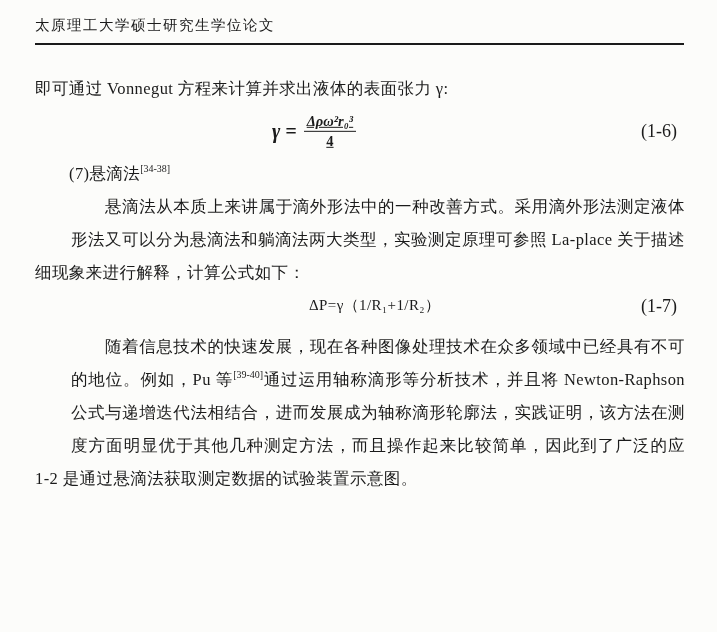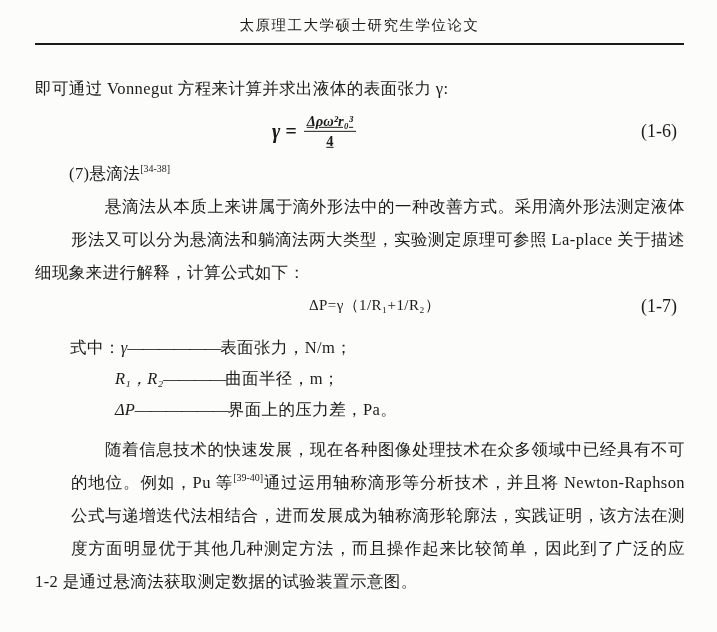--- a/index.html
+++ b/index.html
@@ -10,21 +10,21 @@
     background: #fcfcfa;
     color: #1b1b1b;
     font-family: "Liberation Serif", "DejaVu Serif", serif;
     overflow: hidden;
   }
   .header {
     position: absolute;
     top: 16px;
     left: 35px;
     right: 33px;
-    text-align: center;
+    text-align: left;
     border-bottom: 2.5px solid #1a1a1a;
     padding-bottom: 8px;
   }
   .header-title {
     font-size: 14.5px;
     letter-spacing: 1.5px;
     font-weight: 500;
   }
   .body {
     position: absolute;
@@ -139,25 +139,20 @@
       <p class="line indent just">悬滴法从本质上来讲属于滴外形法中的一种改善方式。采用滴外形法测定液体表面</p>
       <p class="line just">形法又可以分为悬滴法和躺滴法两大类型，实验测定原理可参照 La-place 关于描述的毛</p>
       <p class="line">细现象来进行解释，计算公式如下：</p>
     </div>
 
     <div class="eq-row eq2">
       <span class="eq2-body it">ΔP=γ（1/R₁+1/R₂）</span>
       <span class="eq-num">(1-7)</span>
     </div>
 
-    <div class="defs">
-      <p class="line def-line def-lead-pad"><span>式中：</span><span class="sym">γ</span><span class="dashes">——————</span><span>表面张力，N/m；</span></p>
-      <p class="line def-line def-indent"><span class="sym">R₁，R₂</span><span class="dashes">————</span><span>曲面半径，m；</span></p>
-      <p class="line def-line def-indent"><span class="sym">ΔP</span><span class="dashes">——————</span><span>界面上的压力差，Pa。</span></p>
-    </div>
 
     <div class="para2">
       <p class="line indent just">随着信息技术的快速发展，现在各种图像处理技术在众多领域中已经具有不可或缺</p>
       <p class="line just"><span>的地位。例如，Pu 等</span><sup class="cite">[39-40]</sup><span>通过运用轴称滴形等分析技术，并且将 Newton-Raphson 计算</span></p>
       <p class="line just">公式与递增迭代法相结合，进而发展成为轴称滴形轮廓法，实践证明，该方法在测定精</p>
       <p class="line just">度方面明显优于其他几种测定方法，而且操作起来比较简单，因此到了广泛的应用。图</p>
       <p class="line">1-2 是通过悬滴法获取测定数据的试验装置示意图。</p>
     </div>
 
   </div>

